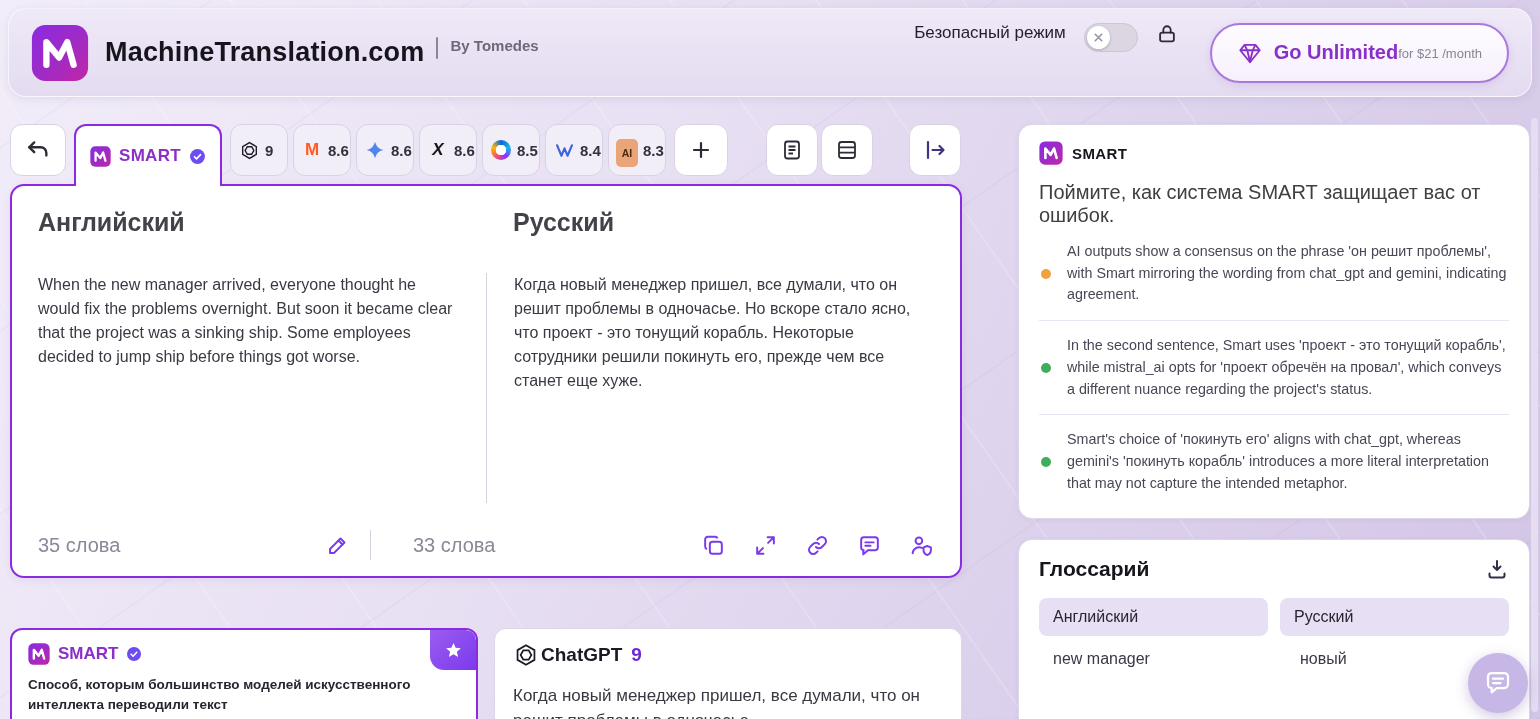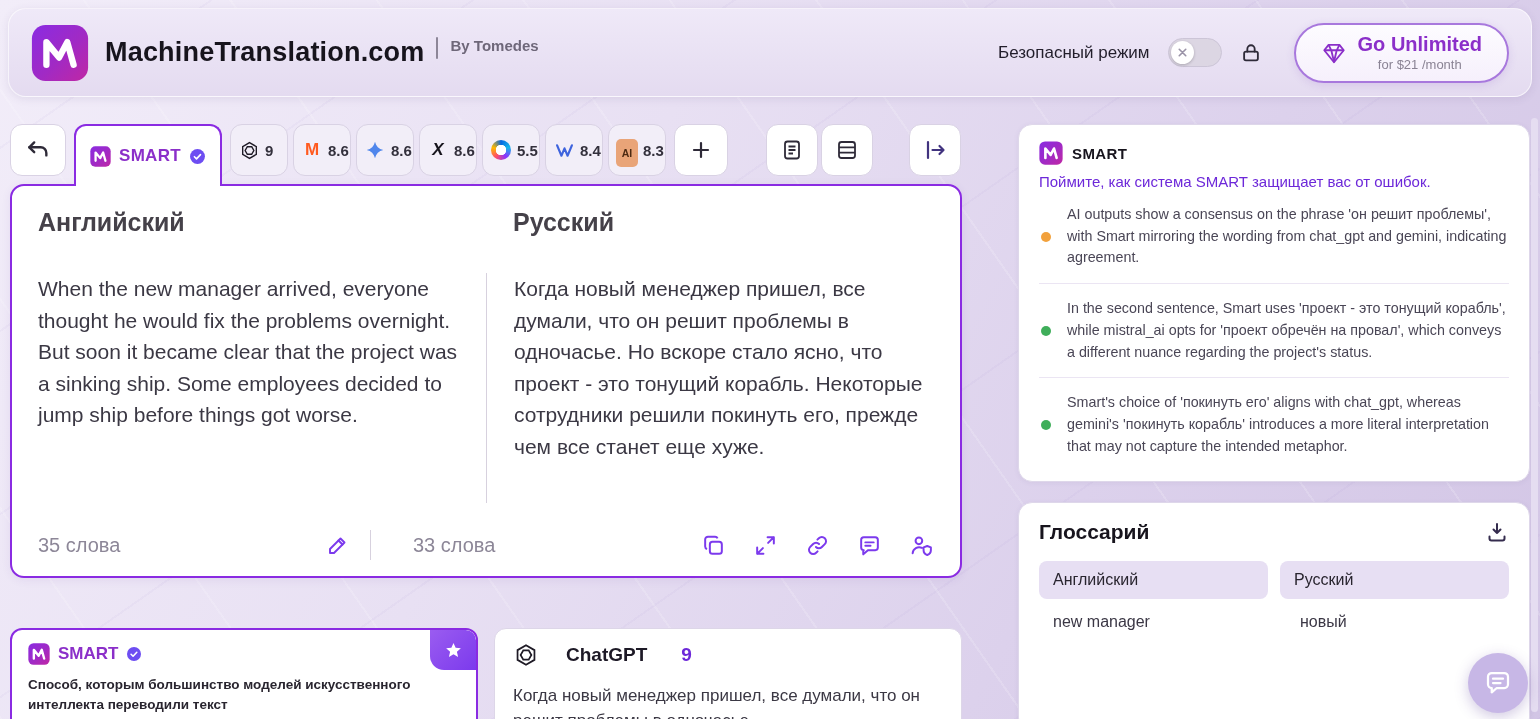--- a/index.html
+++ b/index.html
@@ -16,28 +16,28 @@
   .topbar{position:absolute;left:8px;right:8px;top:8px;height:89px;border-radius:18px;
     background:linear-gradient(180deg,#efe9f8,#e4dbf0);border:1px solid rgba(255,255,255,.65);
     box-shadow:0 2px 8px rgba(80,60,120,.10);display:flex;align-items:center;padding:0 22px;z-index:2}
   .logo-56{width:58px;height:58px;flex:none}
   .title-block{margin-left:16px}
   .title-row{display:flex;align-items:flex-start;gap:12px}
   .app-title{font-size:27px;font-weight:800;color:#17141d;letter-spacing:.2px}
   .title-sep{width:2px;height:22px;background:#8d8698;border-radius:1px}
   .byline{font-size:15px;font-weight:700;color:#6e6779}
   .app-subtitle{font-size:15px;color:#5b5565;margin-top:5px}
-  .header-right{margin-left:auto;display:flex;align-items:center;gap:18px}
+  .header-right{margin-left:auto;display:flex;align-items:flex-start;gap:18px}
   .safe-label{font-size:17px;color:#221e2b}
   .toggle{width:54px;height:29px;border-radius:15px;background:#dcd6e3;border:1px solid #ccc5d7;position:relative;cursor:pointer;flex:none}
   .toggle-knob{position:absolute;left:2px;top:2px;width:23px;height:23px;border-radius:50%;background:#fff;
     box-shadow:0 1px 3px rgba(0,0,0,.22);display:grid;place-items:center}
   .go-btn{height:60px;border-radius:32px;border:2px solid #a878dd;background:linear-gradient(180deg,#fdfcff,#f6f0fc);
     display:flex;align-items:center;gap:11px;padding:0 25px;cursor:pointer;box-shadow:0 2px 8px rgba(120,70,190,.15);margin-left:14px}
-  .go-texts{display:flex;flex-direction:column;align-items:center}
+  .go-texts{display:flex;flex-direction:row;align-items:center}
   .go-label{font-size:20px;font-weight:800;color:#8b2fc9;white-space:nowrap}
   .go-sub{font-size:13px;color:#8a8394;margin-top:1px}
 
   
   .left-col{position:absolute;left:10px;top:124px;width:952px}
   .tab-bar{display:flex;align-items:flex-start;height:52px}
   .tb-btn{height:52px;background:#fff;border:1px solid #d9d2e4;border-radius:12px;
     display:flex;align-items:center;justify-content:center;cursor:pointer;flex:none}
   .back-btn{width:56px}
   .smart-tab{margin-left:8px;width:148px;height:62px;background:#fff;border:2px solid #8a2be2;border-bottom:none;
@@ -60,52 +60,52 @@
       conic-gradient(#0668e1,#13b5ea,#8a33ff,#ff4d67,#ffba00,#0668e1)}
   .anthropic-chip{width:22px;height:28px;border-radius:5px;background:#e9a478;color:#4d2a12;
     font-size:10.5px;font-weight:700;display:grid;place-items:center}
 
   .trans-card{margin-top:8px;background:#fff;border:2px solid #8a2be2;border-radius:14px;position:relative;z-index:1;
     height:394px;padding:22px 26px 16px;display:flex;flex-direction:column;box-shadow:0 2px 10px rgba(90,50,150,.08)}
   .lang-headers{display:grid;grid-template-columns:1fr 1fr}
   .lang-h{font-size:25px;font-weight:700;color:#454149}
   .lang-h.target{padding-left:27px}
   .trans-body{display:grid;grid-template-columns:1fr 1fr;margin-top:36px;flex:1;align-items:start}
-  .trans-text{font-size:21px;line-height:1.5;color:#3b3844;padding-right:26px}
+  .trans-text{font-size:16px;line-height:1.5;color:#3b3844;padding-right:26px}
   .trans-text.target{border-left:1px solid #d7d1de;padding-left:27px;padding-right:6px;min-height:230px}
   .card-footer{display:flex;align-items:center;margin-top:8px}
   .word-count{font-size:20px;color:#8d8798}
   .pencil-wrap{margin-left:auto;margin-right:20px;cursor:pointer}
   .footer-div{width:1px;height:30px;background:#d7d1de}
   .count-target{margin-left:42px}
   .footer-icons{margin-left:auto;display:flex;align-items:center;gap:27px}
   .ficon{cursor:pointer}
   .ficon svg{width:25px;height:25px}
 
   .bottom-row{display:flex;gap:16px;margin-top:50px}
   .smart-card{width:468px;background:#fff;border:2px solid #8a2be2;border-radius:12px;position:relative;
     padding:13px 16px;overflow:hidden;min-height:130px}
   .smart-card-head{display:flex;align-items:center;gap:8px}
   .smart-card-label{font-size:17px;font-weight:800;color:#8b2fc9}
   .star-badge{position:absolute;top:0;right:0;width:46px;height:40px;
     background:linear-gradient(135deg,#9a5cf0,#7c3aed);border-radius:0 10px 0 14px;display:grid;place-items:center;cursor:pointer}
   .smart-desc{margin-top:10px;font-size:13.5px;font-weight:700;color:#29252f;line-height:1.45;max-width:425px}
   .gpt-card{flex:1;background:#fff;border:1px solid #ddd6e8;border-radius:12px;padding:13px 18px;min-height:130px;overflow:hidden}
-  .gpt-head{display:flex;align-items:center;gap:27px}
+  .gpt-head{display:flex;align-items:center;gap:2px}
   .gpt-label{font-size:19px;font-weight:700;color:#1d1926}
   .gpt-score{font-size:19px;font-weight:700;color:#6d28d9;margin-left:7px}
   .gpt-body{margin-top:16px;font-size:17px;color:#3b3844;line-height:1.45}
 
   
   .right-col{position:absolute;left:1018px;top:124px;width:512px}
   .smart-panel{background:#fff;border:1px solid #ded7ea;border-radius:14px;padding:16px 20px 10px;
     box-shadow:0 1px 5px rgba(90,70,130,.07)}
   .sp-head{display:flex;align-items:center;gap:9px}
   .sp-title{font-size:15px;font-weight:800;color:#17141d;letter-spacing:.4px}
-  .sp-sub{margin-top:8px;font-size:15px;color:#6d28d9}
+  .sp-sub{margin-top:16px;font-size:20px;color:#404040}
   .insight{display:flex;align-items:center;gap:16px;padding:14px 2px}
   .insight-sep{height:1px;background:#ebe5f3}
   .dot{width:10px;height:10px;border-radius:50%;flex:none}
   .insight-text{font-size:14.3px;line-height:1.52;color:#4a4656}
   .glossary{margin-top:20px;background:#fff;border:1px solid #ded7ea;border-radius:14px;padding:17px 20px;height:230px;
     box-shadow:0 1px 5px rgba(90,70,130,.07)}
   .gl-head{display:flex;align-items:center}
   .gl-title{font-size:21px;font-weight:700;color:#17141d}
   .gl-dl{margin-left:auto;cursor:pointer}
   .gl-cols{display:flex;gap:12px;margin-top:17px}
@@ -229,21 +229,21 @@
       <div class="model-tab">
         <span class="mt-icon">
             <span class="grok-x">X</span>
           </span>
         <span class="mt-score">8.6</span>
       </div>
       <div class="model-tab">
         <span class="mt-icon">
             <span class="metaai-ring"></span>
           </span>
-        <span class="mt-score">5.5</span>
+        <span class="mt-score">8.5</span>
       </div>
       <div class="model-tab">
         <span class="mt-icon">
           <svg viewBox="0 0 24 24" width="21" height="21" fill="none" stroke="#3e63dd" stroke-width="2.4" stroke-linecap="round" stroke-linejoin="round">
               <path d="M3.5 6 L8.5 18 L12 9.5 L15.5 18 L20.5 6"></path>
             </svg>
         </span>
         <span class="mt-score">8.4</span>
       </div>
       <div class="model-tab">

